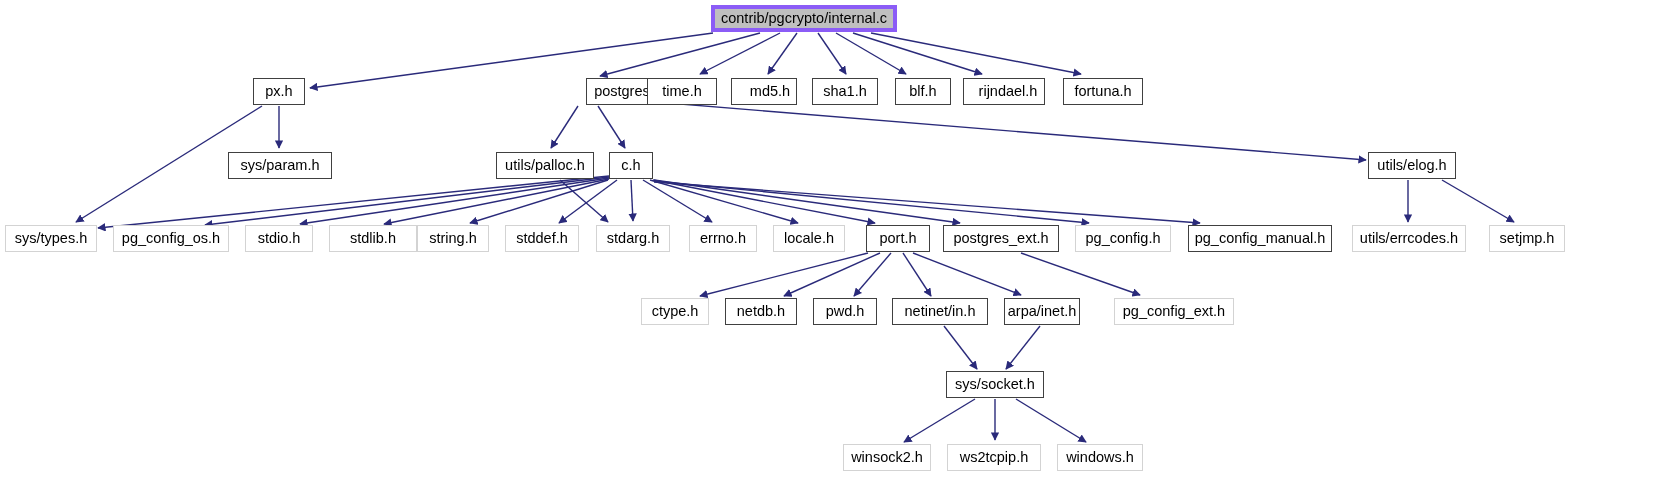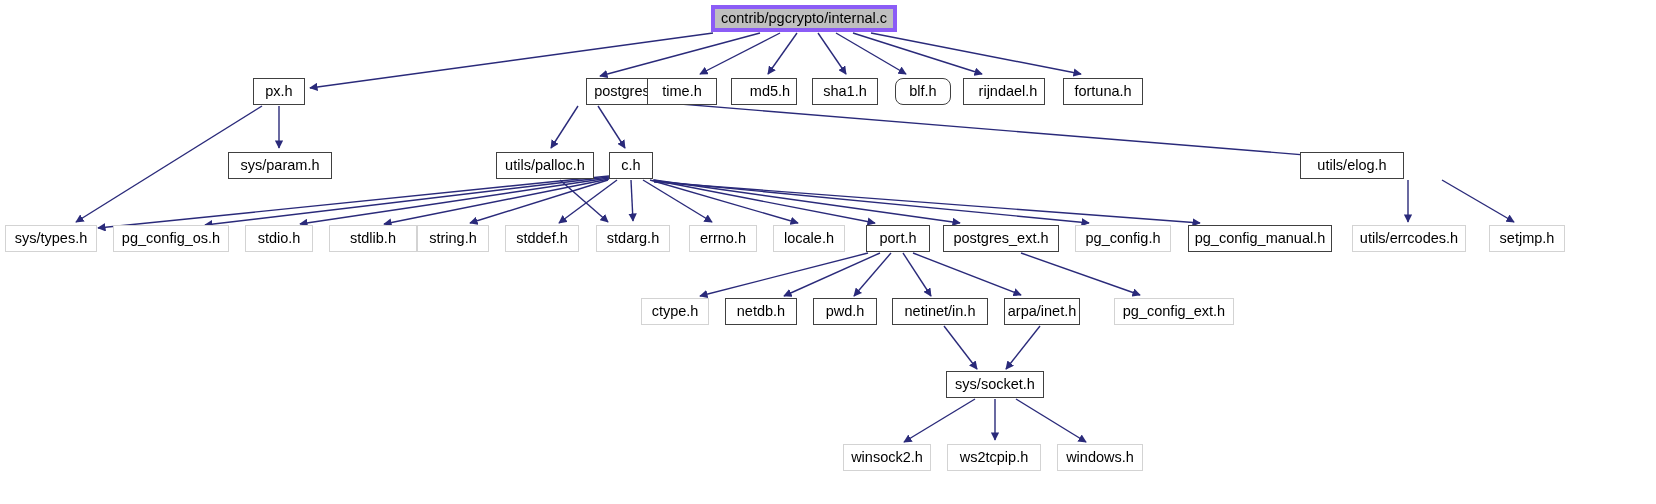--- a/index.html
+++ b/index.html
@@ -112,39 +112,39 @@
     </div>
     <div class="node strong" style="left: 647px; top: 78px; width: 70px;">
       <span class="label">time.h</span>
     </div>
     <div class="node strong" style="left: 731px; top: 78px; width: 66px; padding-left: 12px;">
       <span class="label">md5.h</span>
     </div>
     <div class="node strong" style="left: 812px; top: 78px; width: 66px;">
       <span class="label">sha1.h</span>
     </div>
-    <div class="node strong" style="left: 895px; top: 78px; width: 56px; border-radius: 8px;">
+    <div class="node strong" style="left: 895px; top: 78px; width: 56px;">
       <span class="label">blf.h</span>
     </div>
     <div class="node strong" style="left: 963px; top: 78px; width: 82px; padding-left: 8px;">
       <span class="label">rijndael.h</span>
     </div>
     <div class="node strong" style="left: 1063px; top: 78px; width: 80px;">
       <span class="label">fortuna.h</span>
     </div>
     <div class="node strong" style="left: 228px; top: 152px; width: 104px;">
       <span class="label">sys/param.h</span>
     </div>
     <div class="node strong" style="left: 496px; top: 152px; width: 98px;">
       <span class="label">utils/palloc.h</span>
     </div>
     <div class="node strong" style="left: 609px; top: 152px; width: 44px;">
       <span class="label">c.h</span>
     </div>
-    <div class="node strong" style="left: 1300px; top: 152px; width: 104px;">
+    <div class="node strong" style="left: 1368px; top: 152px; width: 88px;">
       <span class="label">utils/elog.h</span>
     </div>
     <div class="node" style="left: 5px; top: 225px; width: 92px;">
       <span class="label">sys/types.h</span>
     </div>
     <div class="node" style="left: 113px; top: 225px; width: 116px;">
       <span class="label">pg_config_os.h</span>
     </div>
     <div class="node" style="left: 245px; top: 225px; width: 68px;">
       <span class="label">stdio.h</span>

